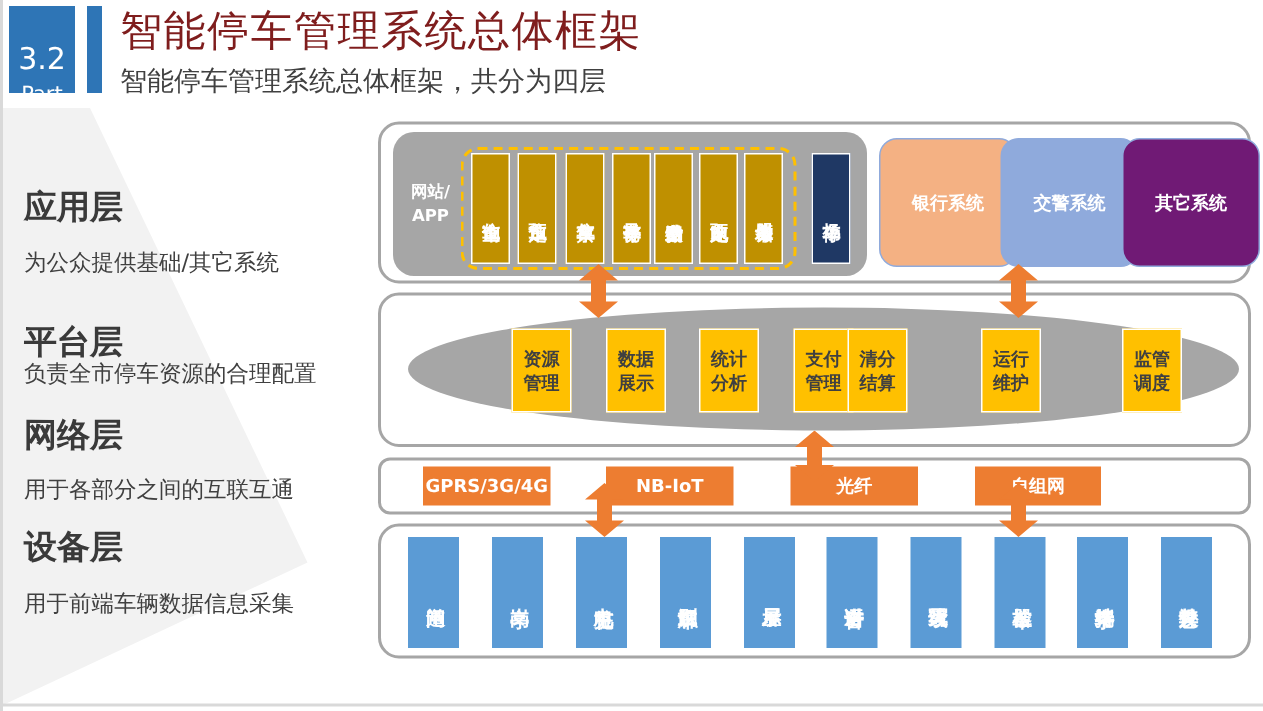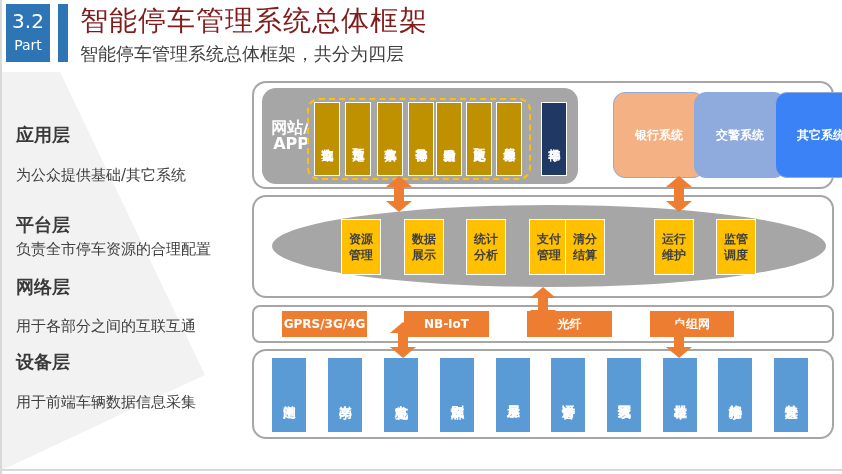--- a/index.html
+++ b/index.html
@@ -1,38 +1,38 @@
 <!DOCTYPE html>
 <html><head>
 <meta charset="utf-8">
 <style>
   html,body{margin:0;padding:0;}
   body{width:842px;height:474px;position:relative;overflow:hidden;background:#fff;
        font-family:"DejaVu Sans","Liberation Sans",sans-serif;}
   .frame-l{position:absolute;left:0;top:0;width:2px;height:474px;background:#d9d9d9;}
   .frame-b{position:absolute;left:0;top:469px;width:842px;height:2px;background:#d9d9d9;}
   .badge{position:absolute;left:6px;top:4px;width:44px;height:58px;background:#2e75b6;color:#fff;text-align:center;}
-  .badge .num{font-size:20px;line-height:28px;margin-top:3px;display:block;}
+  .badge .num{font-size:20px;line-height:28px;margin-top:21px;display:block;}
   .badge .part{font-size:14px;line-height:20px;display:block;}
   .vbar{position:absolute;left:58px;top:4px;width:10px;height:58px;background:#2e75b6;}
   .title{position:absolute;left:80px;top:2px;font-size:28px;font-weight:normal;color:#7f1d1d;letter-spacing:1px;white-space:nowrap;}
   .subtitle{position:absolute;left:80px;top:42px;font-size:18px;color:#404040;white-space:nowrap;}
 
-  .layer-name{position:absolute;left:16px;font-size:18px;font-weight:bold;color:#3a3a3a;white-space:nowrap;}
+  .layer-name{position:absolute;left:16px;font-size:22px;font-weight:bold;color:#3a3a3a;white-space:nowrap;}
   .layer-desc{position:absolute;left:16px;font-size:15px;color:#404040;white-space:nowrap;}
 
   .panel{position:absolute;border:2px solid #a6a6a6;border-radius:14px;background:#fff;box-sizing:border-box;}
   .app-inner{position:absolute;left:262px;top:88px;width:316px;height:96px;background:#a6a6a6;border-radius:14px;}
-  .web-label{position:absolute;left:265px;top:120px;width:44px;font-size:16px;font-weight:bold;color:#fff;text-align:right;line-height:16px;}
+  .web-label{position:absolute;left:265px;top:120px;width:44px;font-size:11px;font-weight:bold;color:#fff;text-align:center;line-height:16px;}
   .dashed{position:absolute;left:307px;top:98px;width:224px;height:82px;border:2px dashed #ffc000;border-radius:12px;box-sizing:border-box;}
   .gold{position:absolute;top:102px;width:26px;height:74px;background:#bf9000;border:1px solid #fff;box-sizing:border-box;
         color:#fff;font-size:12px;font-weight:bold;display:flex;align-items:center;justify-content:center;text-align:center;line-height:15px;writing-mode:vertical-rl;}
   .navy{position:absolute;left:541px;top:102px;width:26px;height:74px;background:#1f3864;border:1px solid #fff;box-sizing:border-box;
         color:#fff;font-size:12px;font-weight:bold;display:flex;align-items:center;justify-content:center;writing-mode:vertical-rl;line-height:15px;}
-  .sys{position:absolute;top:92px;width:92px;height:86px;border-radius:12px;border:1px solid #8faadc;box-sizing:border-box;color:#fff;font-size:12px;font-weight:bold;display:flex;align-items:center;justify-content:center;margin-left:27px;}
+  .sys{position:absolute;top:92px;width:92px;height:86px;border-radius:12px;border:1px solid #8faadc;box-sizing:border-box;color:#fff;font-size:12px;font-weight:bold;display:flex;align-items:center;justify-content:center;}
 
   .ellipse{position:absolute;left:272px;top:205px;width:554px;height:82px;border-radius:50%;background:#a6a6a6;}
   .ybox{position:absolute;top:219px;width:40px;height:56px;background:#ffc000;border:1px solid #fff;box-sizing:border-box;color:#404040;font-size:12px;font-weight:bold;display:flex;align-items:center;justify-content:center;text-align:left;line-height:16px;}
 
   .obox{position:absolute;top:311px;height:26px;background:#ed7d31;color:#fff;font-size:12px;font-weight:bold;display:flex;align-items:center;justify-content:center;}
 
   .bbox{position:absolute;top:358px;width:34px;height:74px;background:#5b9bd5;color:#fff;font-size:13px;font-weight:bold;display:flex;align-items:center;justify-content:center;writing-mode:vertical-rl;line-height:16px;}
 
   .arrow{position:absolute;}
 </style>
@@ -73,21 +73,21 @@
 <div class="gold" style="left:345px">车位预定</div>
 <div class="gold" style="left:377px">车位共享</div>
 <div class="gold" style="left:408px">停车诱导</div>
 <div class="gold" style="left:436px">自助缴费</div>
 <div class="gold" style="left:466px">充电预定</div>
 <div class="gold" style="left:496px">增值服务</div>
 <div class="navy">停车场</div>
 
 <div class="sys" id="sys0" style="left: 586px; background: rgb(244, 177, 131);">银行系统</div>
 <div class="sys" id="sys1" style="left: 667px; background: rgb(143, 170, 220);">交警系统</div>
-<div class="sys" id="sys2" style="left: 748px; background: #3b82f6;">其它系统</div>
+<div class="sys" id="sys2" style="left: 748px; background: #701a75;">其它系统</div>
 
 <div class="panel" style="left:252px;top:195px;width:582px;height:103px"></div>
 <div class="ellipse"></div>
 <div class="ybox" style="left:341px">
     <div>
       <div>资源</div>
       <div>管理</div>
     </div>
   </div>
 <div class="ybox" style="left:404px">
@@ -113,21 +113,21 @@
       <div>清分</div>
       <div>结算</div>
     </div>
   </div>
 <div class="ybox" style="left:654px">
     <div>
       <div>运行</div>
       <div>维护</div>
     </div>
   </div>
-<div class="ybox" style="left:716px">
+<div class="ybox" style="left:748px">
     <div>
       <div>监管</div>
       <div>调度</div>
     </div>
   </div>
 
 <div class="panel" style="left:252px;top:305px;width:582px;height:38px;border-radius:8px"></div>
 <div class="obox" style="left:282px;width:85px">GPRS/3G/4G</div>
 <div class="obox" style="left:404px;width:85px">NB-IoT</div>
 <div class="obox" style="left:527px;width:85px">光纤</div>

